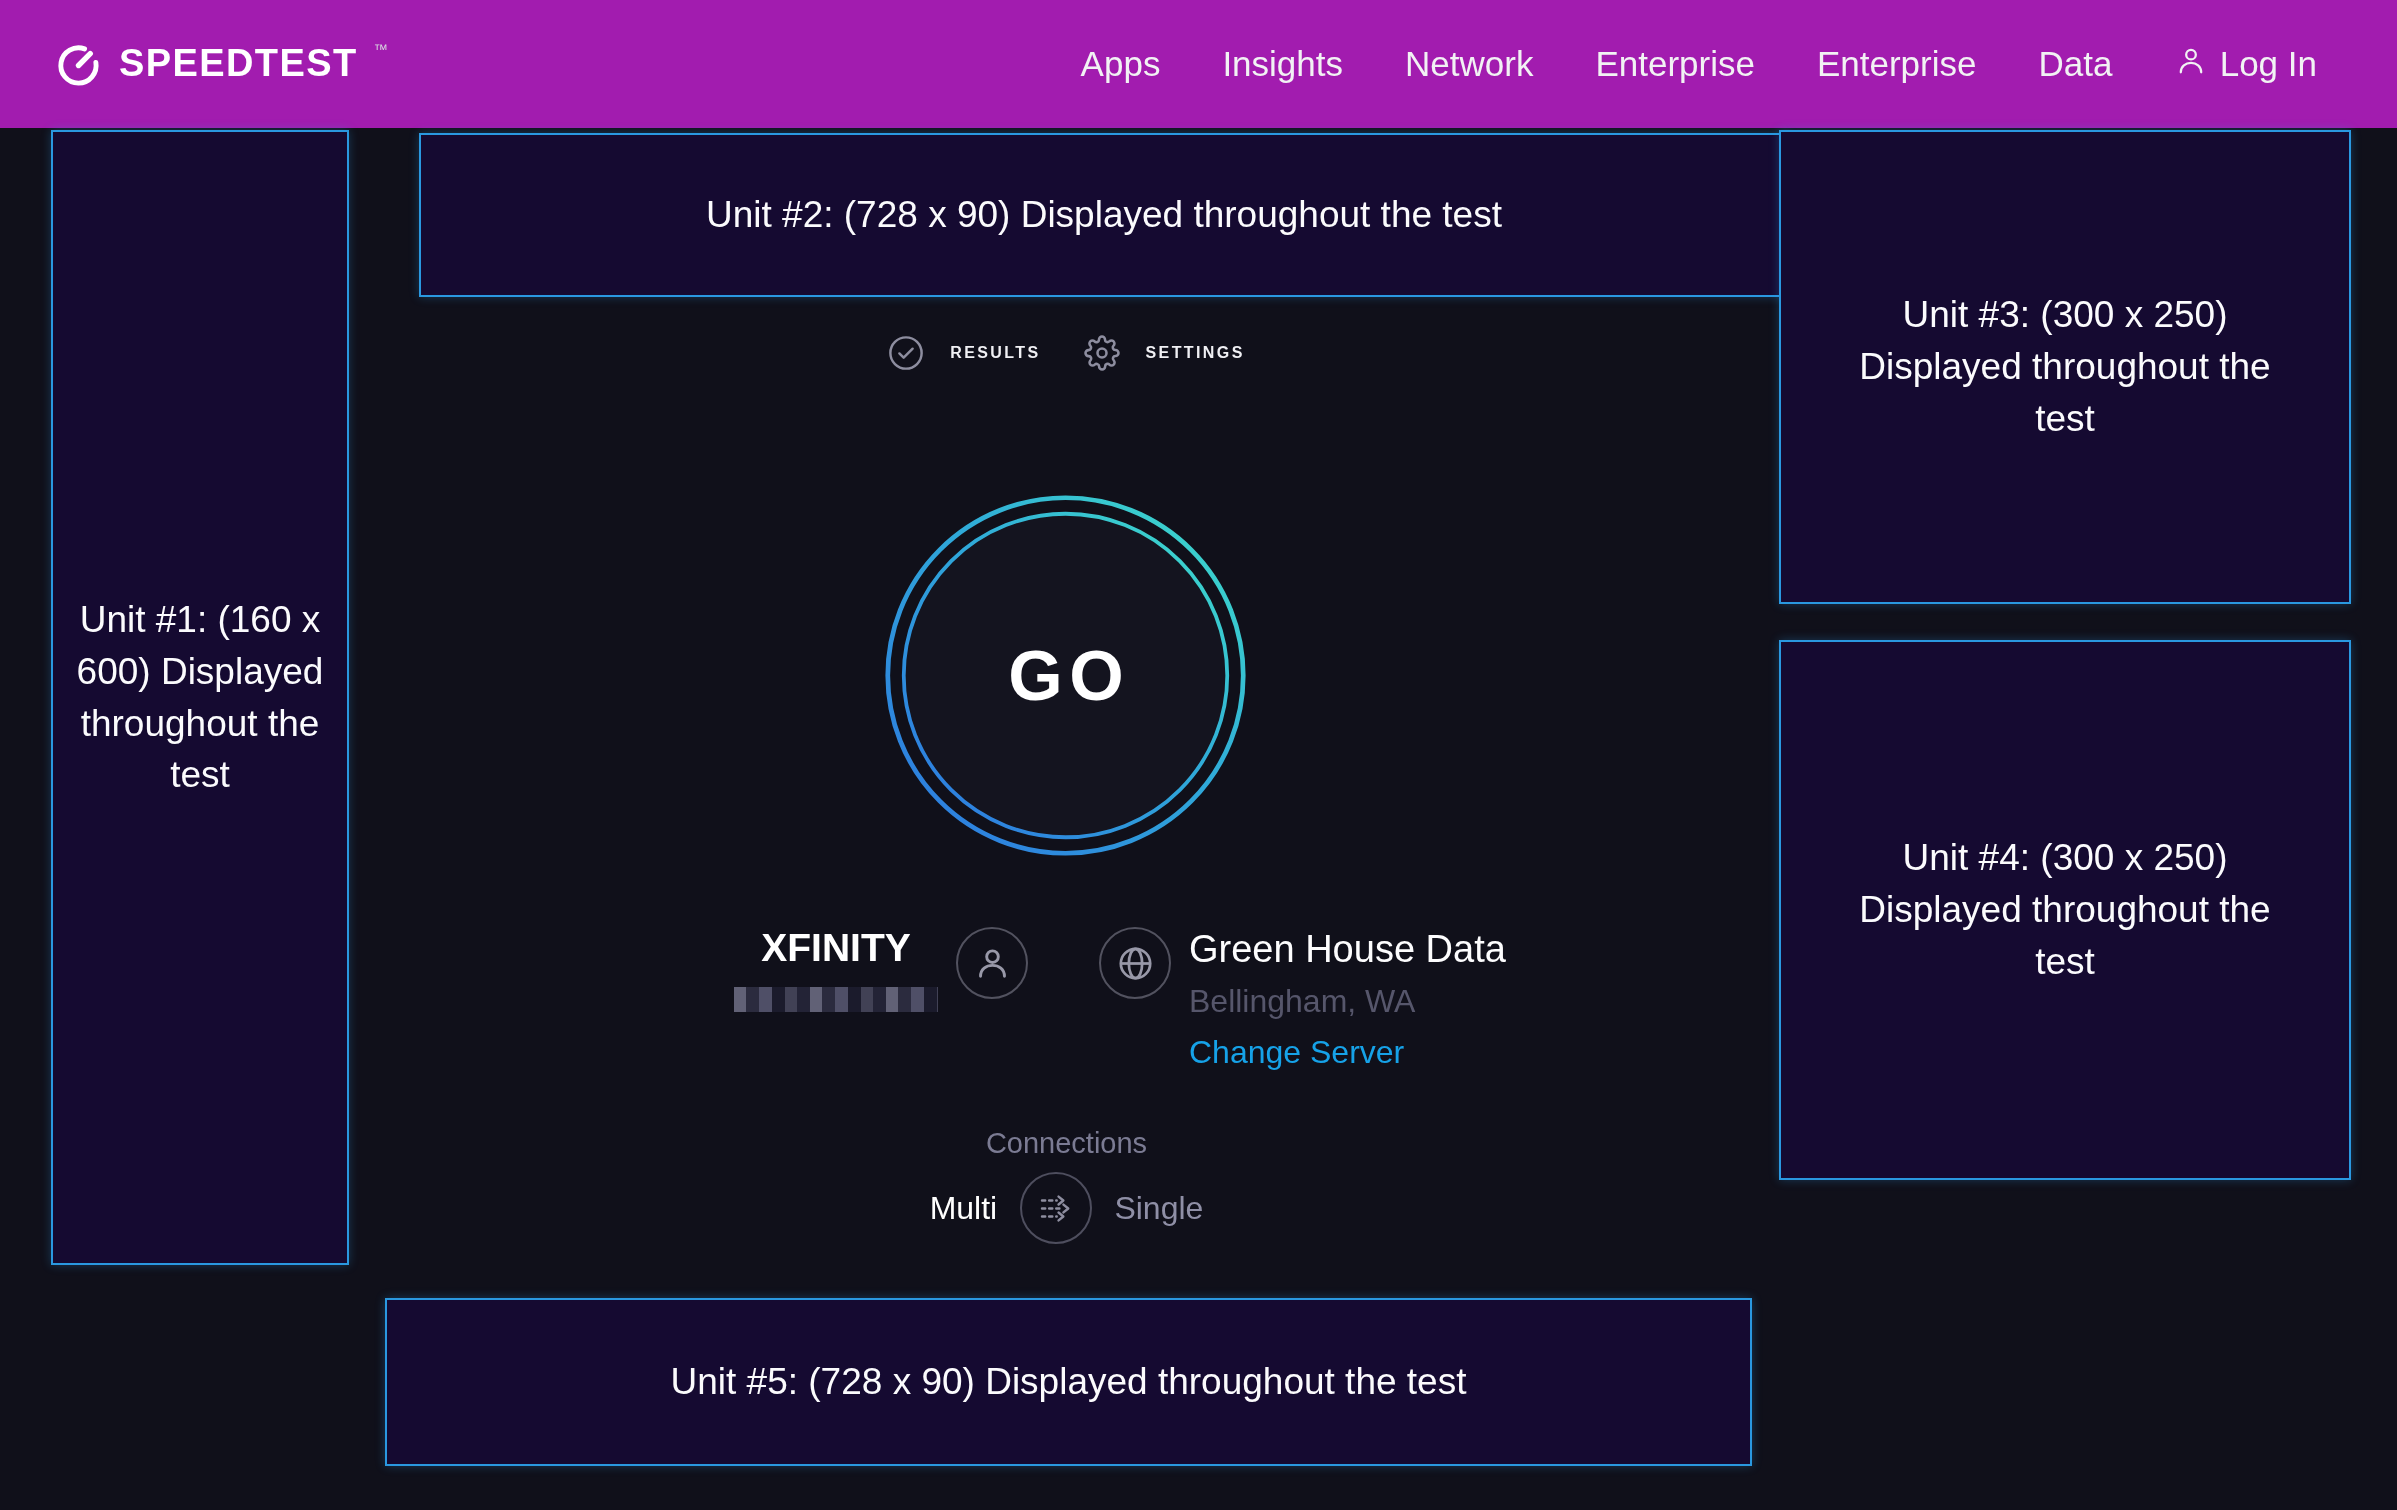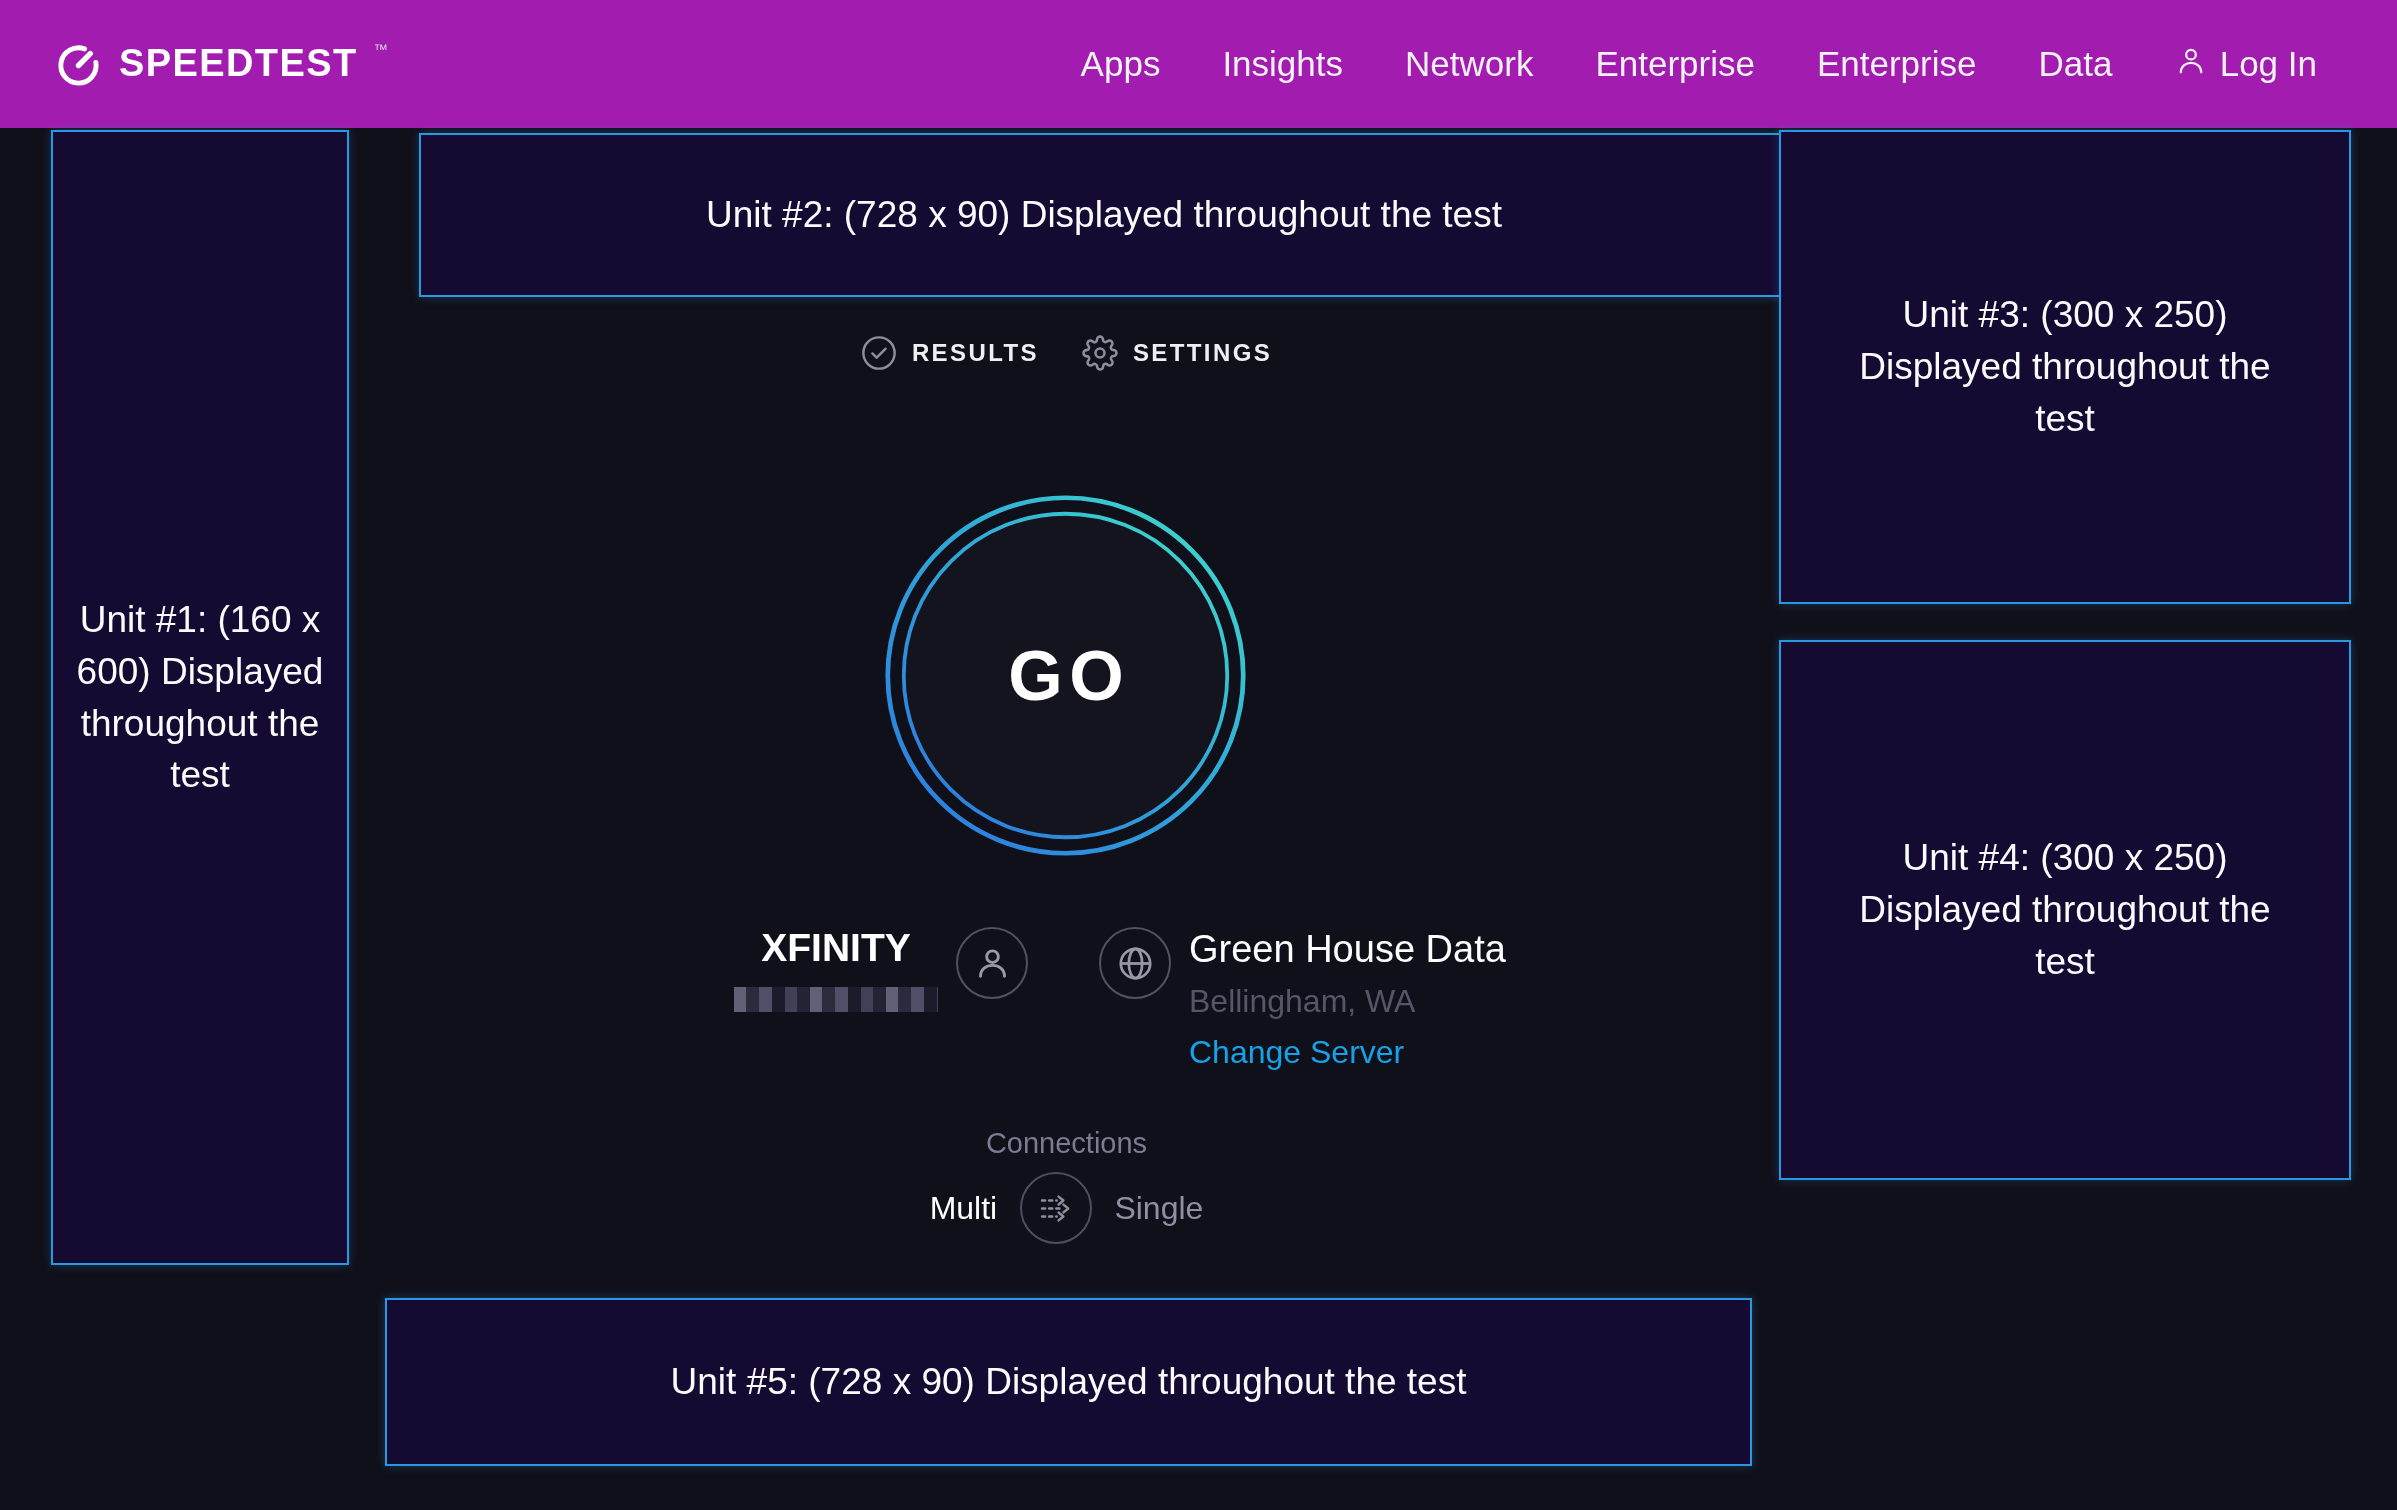--- a/index.html
+++ b/index.html
@@ -27,21 +27,21 @@
         box-shadow:0 0 9.4px rgba(42,152,224,.30); }
   #unit1 { left:51px;   top:130px;  width:298px;  height:1135px; padding:0 4px; }
   #unit2 { left:382px;  top:133px;  width:1370px; height:164px;margin-left:37px; }
   #unit3 { left:1779px; top:130px;  width:572px;  height:474px; padding:0 55px; }
   #unit4 { left:1779px; top:640px;  width:572px;  height:540px; padding:10px 55px; }
   #unit5 { left:385px;  top:1298px; width:1367px; height:168px; }
 
   
   .tabs { position:absolute; left:348px; width:1437px; top:335px;
           display:flex; justify-content:center; align-items:center; gap:43px; }
-  .tab { display:flex; align-items:center; gap:15px; font-size:24px; font-weight:700;
+  .tab { display:flex; align-items:center; gap:26px; font-size:16px; font-weight:700;
          letter-spacing:2.4px; color:#f0f0f4; cursor:pointer; }
   .tab svg { width:36px; height:36px; }
 
   
   .go { position:absolute; left:884px; top:494px; width:363px; height:363px; cursor:pointer; }
   .go svg { position:absolute; inset:0; }
   .go-label { position:absolute; inset:0; display:flex; align-items:center; justify-content:center;
               font-size:70px; font-weight:600; letter-spacing:6.6px; padding-left:7.5px; color:#ffffff; }
 
   

